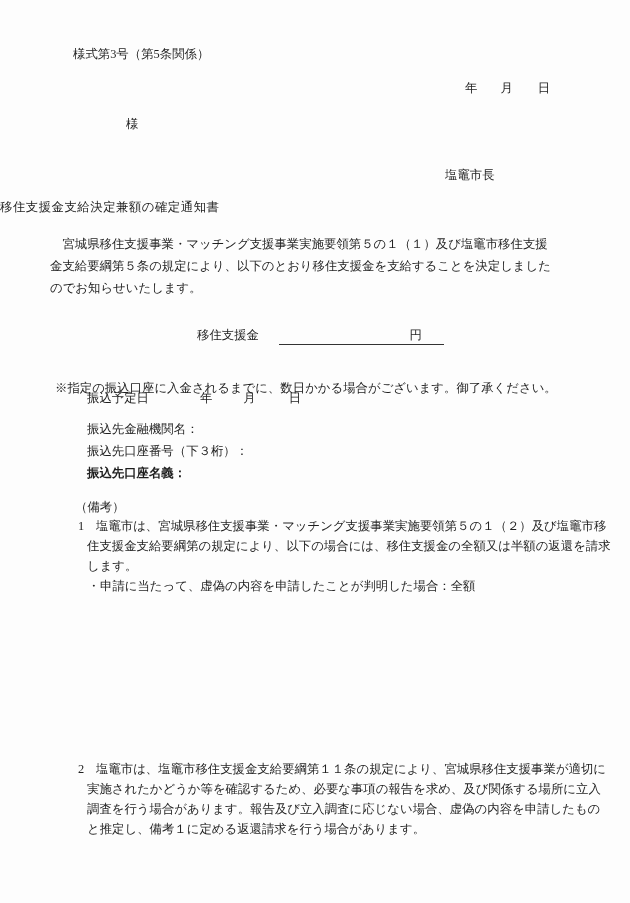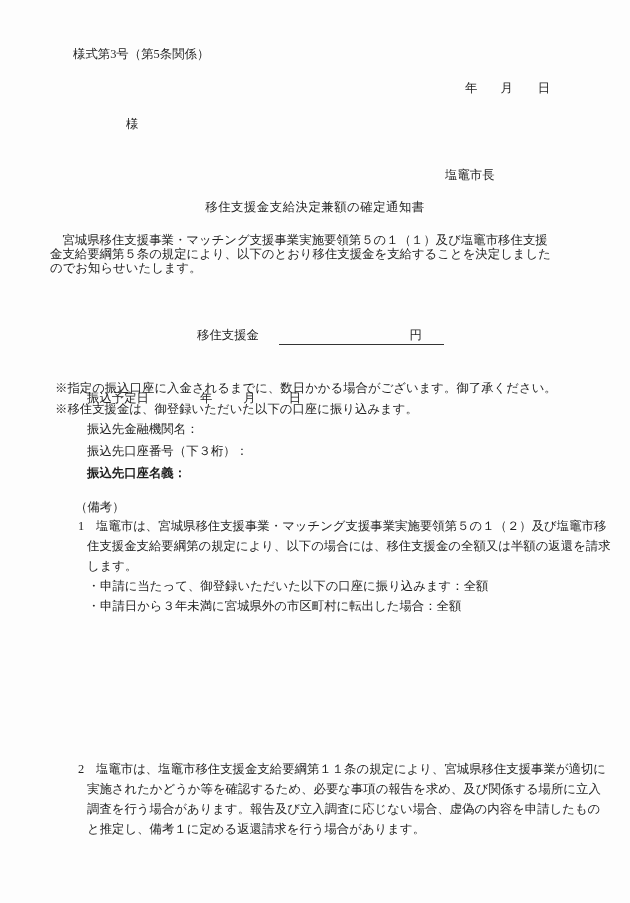--- a/index.html
+++ b/index.html
@@ -18,25 +18,25 @@
     color: #1f1f1f;
   }
   .abs { position: absolute; line-height: 14px; white-space: nowrap; }
 
   .form-label   { left: 73px;  top: 47px; }
   .date-line    { left: 465px; top: 81px; }
   .date-line .m { margin-left: 23px; }
   .date-line .d { margin-left: 25px; }
   .addressee    { left: 126px; top: 117px; }
   .sender       { left: 445px; top: 160px; margin-top: 8px; }
-  .doc-title    { left: 0; top: 200px; width: 630px; text-align: center; letter-spacing: 0.5px; }
+  .doc-title    { left: 0; top: 200px; width: 630px; text-align: left; letter-spacing: 0.5px; }
 
   .body-para {
     left: 50px; top: 233px; width: 505px;
-    line-height: 14px; white-space: normal;
+    line-height: 22px; white-space: normal;
     text-indent: 12.4px; margin: 0;
   }
 
   .amount-line  { left: 197px; top: 320px; margin-top: 8px; }
   .amount-field {
     display: inline-block; box-sizing: border-box;
     width: 165px; margin-left: 20px;
     border-bottom: 1px solid #333;
     padding-bottom: 2px; padding-right: 22px;
     text-align: right;
@@ -92,31 +92,29 @@
 
   <div class="abs amount-line">
     <span>移住支援金</span><span class="amount-field"><span></span><span>円</span></span>
   </div>
 
   <div class="abs transfer-line">
     <span>振込予定日</span><span class="ty">年</span><span class="tm">月</span><span class="td">日</span>
   </div>
 
   <div class="abs note-1">※指定の振込口座に入金されるまでに、数日かかる場合がございます。御了承ください。</div>
-  <div class="abs note-2">※移住支援金は、御登録いただいた以下の口座に振り込みます。</div>
 
   <div class="abs bank-1">振込先金融機関名：</div>
   <div class="abs bank-2">振込先口座番号（下３桁）：</div>
   <div class="abs bank-3">振込先口座名義：</div>
 
   <div class="abs remarks-heading">（備考）</div>
 
   <div class="remark remark-1">
     <p class="remark-head"><span class="remark-num">1</span><span>塩竈市は、宮城県移住支援事業・マッチング支援事業実施要領第５の１（２）及び塩竈市移住支援金支給要綱第の規定により、以下の場合には、移住支援金の全額又は半額の返還を請求します。</span></p>
-    <p class="bullet"><span>・</span><span>申請に当たって、御登録いただいた以下の口座に振り込みます：全額</span></p>
-    <p class="bullet"><span>・</span><span>申請日から３年未満に宮城県外の市区町村に転出した場合：全額</span></p>
+    <p class="bullet"><span>・</span><span>申請に当たって、虚偽の内容を申請したことが判明した場合：全額</span></p>
   </div>
 
   <div class="remark remark-2">
     <p class="remark-head"><span class="remark-num">2</span><span>塩竈市は、塩竈市移住支援金支給要綱第１１条の規定により、宮城県移住支援事業が適切に実施されたかどうか等を確認するため、必要な事項の報告を求め、及び関係する場所に立入調査を行う場合があります。報告及び立入調査に応じない場合、虚偽の内容を申請したものと推定し、備考１に定める返還請求を行う場合があります。</span></p>
   </div>
 
 </div>
 
 </body></html>

